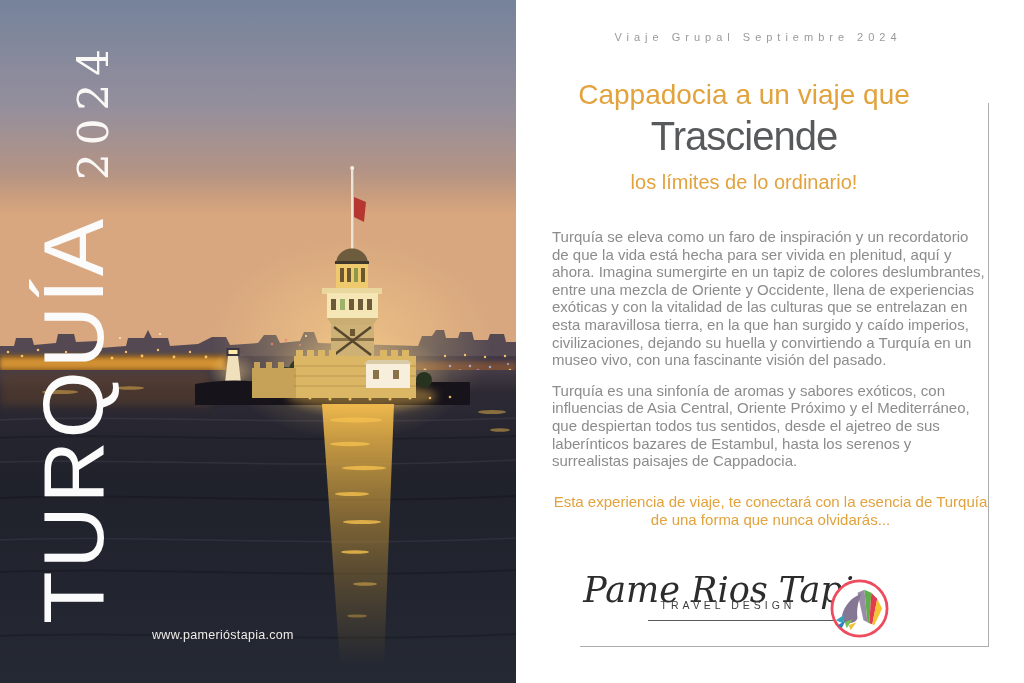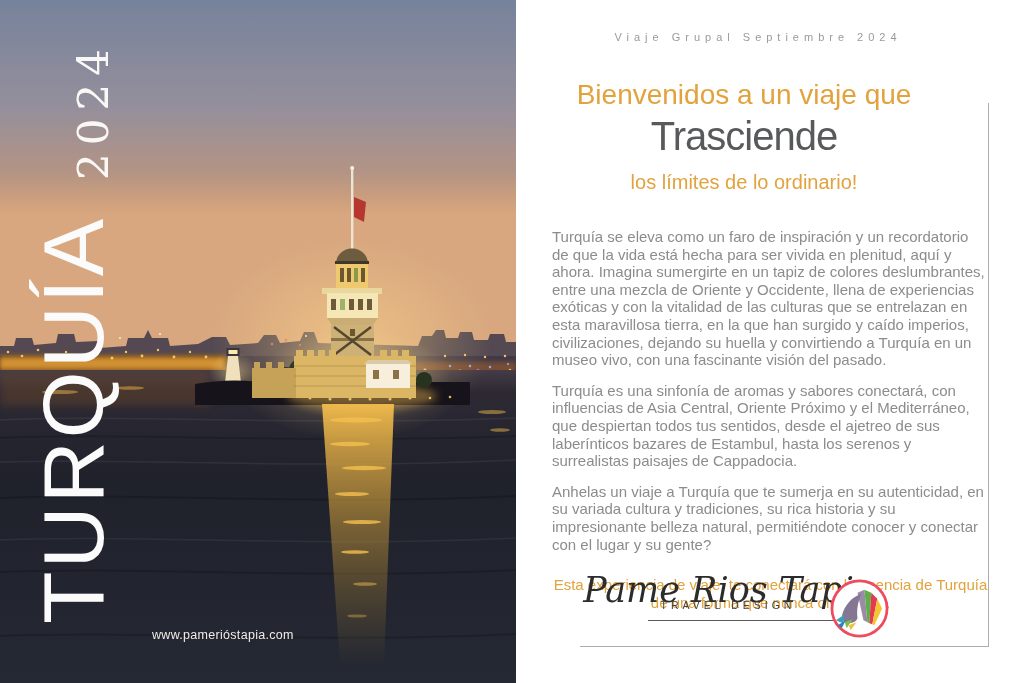--- a/index.html
+++ b/index.html
@@ -285,28 +285,27 @@
   </svg>
 
   <div class="v-title">TURQUÍA</div>
   <div class="v-year">2024</div>
   <div class="site">www.pamerióstapia.com</div>
 </div>
 
 <div class="right">
   <div class="eyebrow">Viaje Grupal Septiembre 2024</div>
 
-  <div class="h-top">Bienvenidos a un viaje que</div>
+  <div class="h-top">Cappadocia a un viaje que</div>
   <div class="h-main">Trasciende</div>
   <div class="h-sub">los límites de lo ordinario!</div>
 
   <div class="body-text">
     <p>Turquía se eleva como un faro de inspiración y un recordatorio de que la vida está hecha para ser vivida en plenitud, aquí y ahora. Imagina sumergirte en un tapiz de colores deslumbrantes, entre una mezcla de Oriente y Occidente, llena de experiencias exóticas y con la vitalidad de las culturas que se entrelazan en esta maravillosa tierra, en la que han surgido y caído imperios, civilizaciones, dejando su huella y convirtiendo a Turquía en un museo vivo, con una fascinante visión del pasado.</p>
-    <p>Turquía es una sinfonía de aromas y sabores conectará, con influencias de Asia Central, Oriente Próximo y el Mediterráneo, que despiertan todos tus sentidos, desde el ajetreo de sus laberínticos bazares de Estambul, hasta los serenos y surrealistas paisajes de Cappadocia.</p>
-    <p>Anhelas un viaje a Turquía que te sumerja en su autenticidad, en su variada cultura y tradiciones, su rica historia y su impresionante belleza natural, permitiéndote conocer y conectar con el lugar y su gente?</p>
+    <p>Turquía es una sinfonía de aromas y sabores exóticos, con influencias de Asia Central, Oriente Próximo y el Mediterráneo, que despiertan todos tus sentidos, desde el ajetreo de sus laberínticos bazares de Estambul, hasta los serenos y surrealistas paisajes de Cappadocia.</p>
     <div class="cta">
       <div>Esta experiencia de viaje, te conectará con la esencia de Turquía</div>
       <div>de una forma que nunca olvidarás...</div>
     </div>
   </div>
 
   <div class="logo-script">Pame Rios Tapia</div>
   <div class="logo-rule"></div>
   <div class="logo-tagline">TRAVEL DESIGN</div>
 

